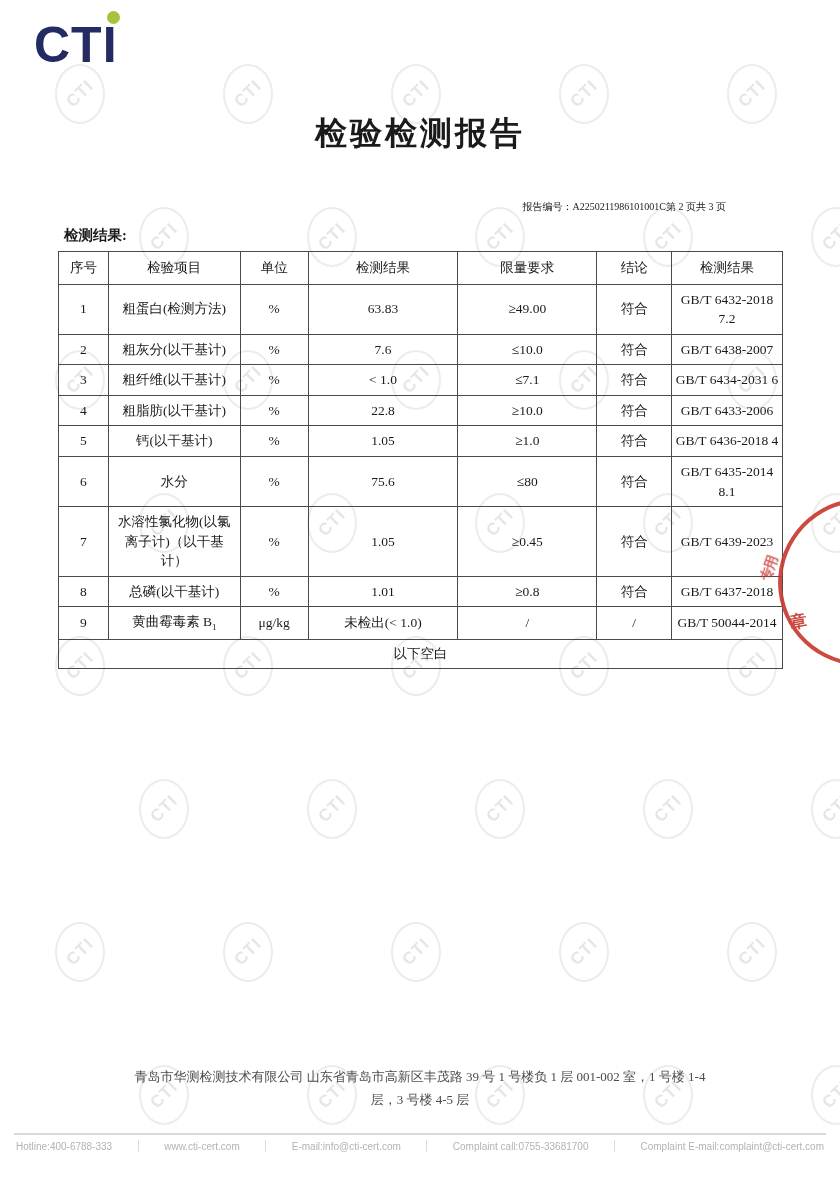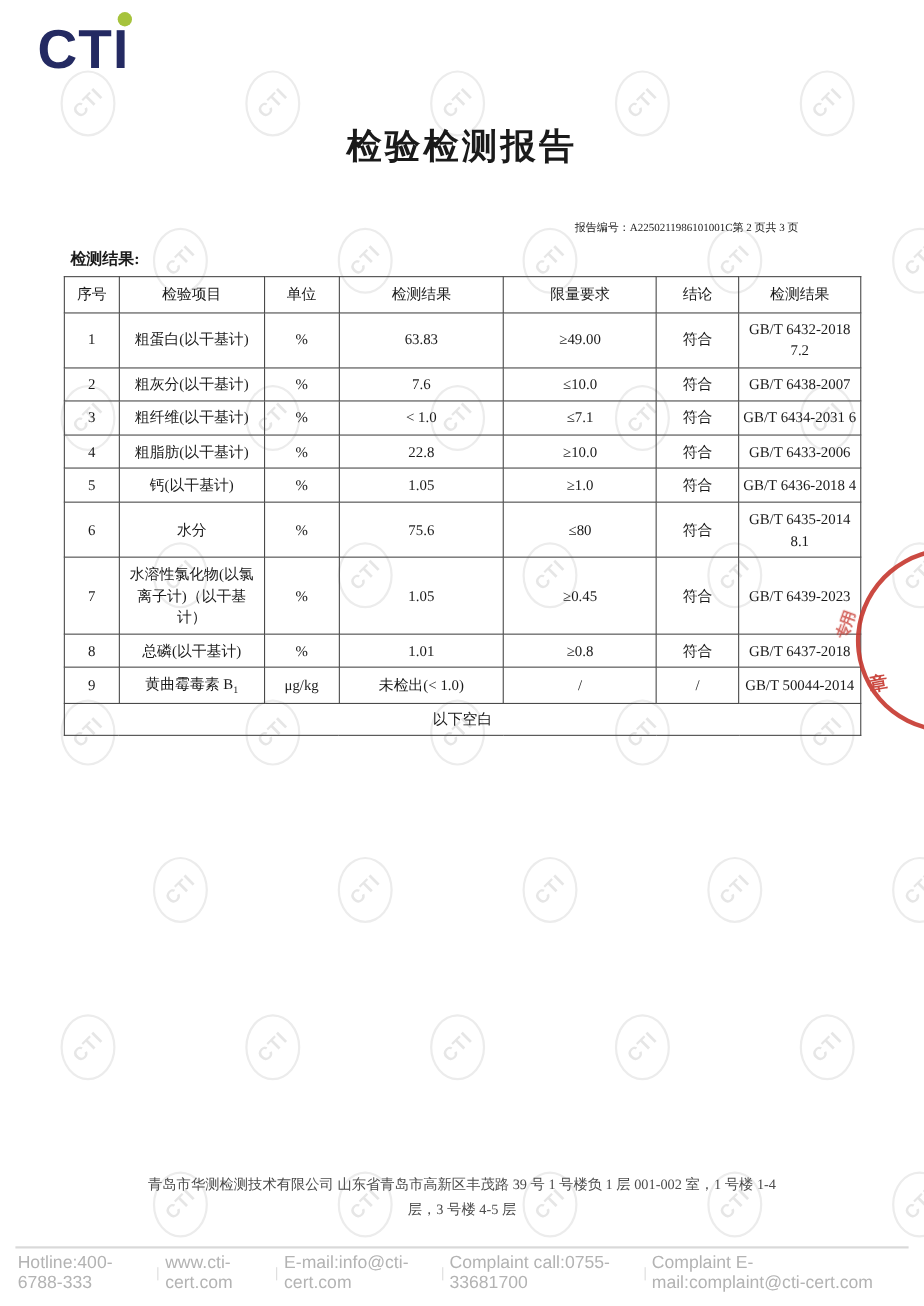--- a/index.html
+++ b/index.html
@@ -41,22 +41,22 @@
   
   .seal{position:absolute;right:-108px;top:498px;width:170px;height:168px;z-index:3;opacity:.9;}
   .seal-ring{position:absolute;inset:0;border:4px solid #c6372e;border-radius:50%;transform:rotate(-18deg);}
   .seal-char{position:absolute;left:12px;top:112px;color:#c6372e;font-size:17px;font-weight:bold;transform:rotate(-10deg);}
   .seal-strokes{position:absolute;left:6px;top:28px;width:46px;height:90px;color:#c6372e;
       font-size:14px;font-weight:bold;transform:rotate(-70deg);letter-spacing:-2px;opacity:.85;filter:blur(.4px);}
 
   
   .addr{position:absolute;left:120px;right:120px;top:1066px;text-align:center;font-size:13px;color:#4b4b4b;line-height:1.75;}
   .contact-rule{position:absolute;left:14px;right:14px;top:1133px;border-top:2px solid #d9d9d9;}
-  .contact-bar{position:absolute;left:16px;right:16px;top:1140px;display:flex;justify-content:flex-end;
-      align-items:center;font-family:"Liberation Sans","DejaVu Sans",sans-serif;font-size:16px;color:#b3b3b3;}
+  .contact-bar{position:absolute;left:16px;right:16px;top:1140px;display:flex;justify-content:space-between;
+      align-items:center;font-family:"Liberation Sans","DejaVu Sans",sans-serif;font-size:10px;color:#b3b3b3;}
   .contact-bar .sep{width:1px;height:12px;background:#dcdcdc;margin:0 6px;}
 </style>
 </head>
 <body>
 
 <div class="page">
 
   <div class="wm-layer" id="wm-layer">
       <div class="wm" style="left: 55px; top: 64px;">
         <span>CTI</span>
@@ -218,21 +218,21 @@
               <th>单位</th>
               <th>检测结果</th>
               <th>限量要求</th>
               <th>结论</th>
               <th>检测结果</th>
             </tr>
           </thead>
         <tbody id="results-tbody">
             <tr>
               <td>1</td>
-              <td>粗蛋白(以干基计)</td>
+              <td>粗蛋白(检测方法)</td>
               <td>%</td>
               <td>63.83</td>
               <td>≥49.00</td>
               <td>符合</td>
               <td>GB/T 6432-2018 7.2</td>
             </tr>
             <tr>
               <td>2</td>
               <td>粗灰分(以干基计)</td>
               <td>%</td>

